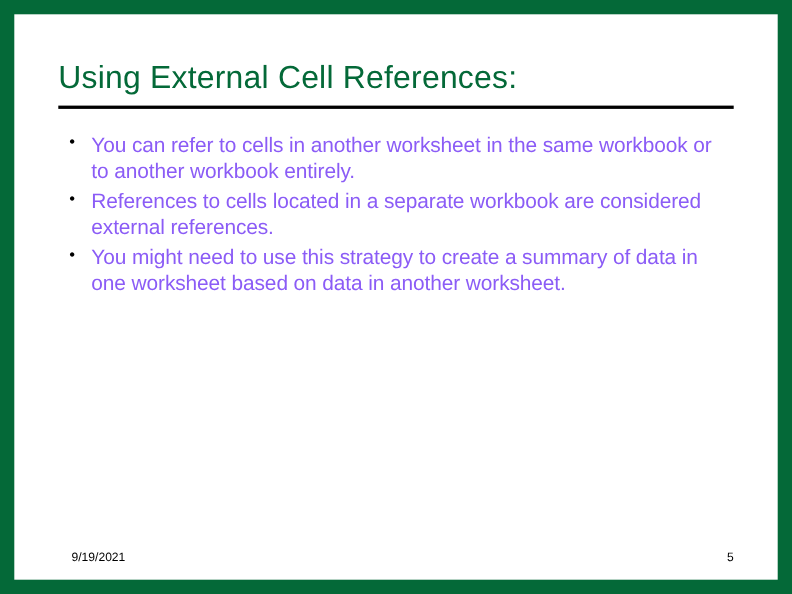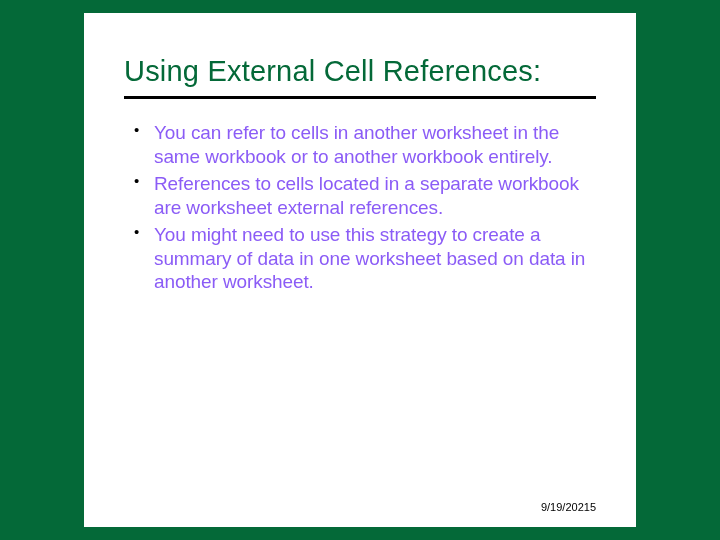--- a/index.html
+++ b/index.html
@@ -5,21 +5,21 @@
   * { margin: 0; padding: 0; box-sizing: border-box; }
   html, body { width: 720px; height: 540px; }
   body {
     background: #046938;
     font-family: "Segoe UI", "Helvetica Neue", Arial, sans-serif;
     display: flex;
     align-items: center;
     justify-content: center;
   }
   .slide {
-    width: 552px;
+    width: 694px;
     height: 514px;
     background: #ffffff;
     position: relative;
     padding: 42px 40px 0 40px;
   }
   .title {
     color: #046938;
     font-size: 29px;
     font-weight: 400;
     letter-spacing: 0.2px;
@@ -48,36 +48,36 @@
     content: "•";
     position: absolute;
     left: 4px;
     top: 0;
     font-size: 15px;
     color: #000000;
   }
   .footer {
     position: absolute;
     bottom: 14px;
-    left: 42px;
+    left: 52px;
     right: 40px;
     display: flex;
-    justify-content: flex-end;
+    justify-content: space-between;
     font-size: 11px;
     color: #000000;
   }
 </style>
 </head>
 <body>
 
 <div class="slide">
   <h1 class="title">Using External Cell References:</h1>
   <hr class="rule">
   <ul class="bullets">
     <li>You can refer to cells in another worksheet in the same workbook or to another workbook entirely.</li>
-    <li>References to cells located in a separate workbook are worksheet external references.</li>
+    <li>References to cells located in a separate workbook are considered external references.</li>
     <li>You might need to use this strategy to create a summary of data in one worksheet based on data in another worksheet.</li>
   </ul>
   <div class="footer">
     <span>9/19/2021</span>
     <span>5</span>
   </div>
 </div>
 
 </body></html>

